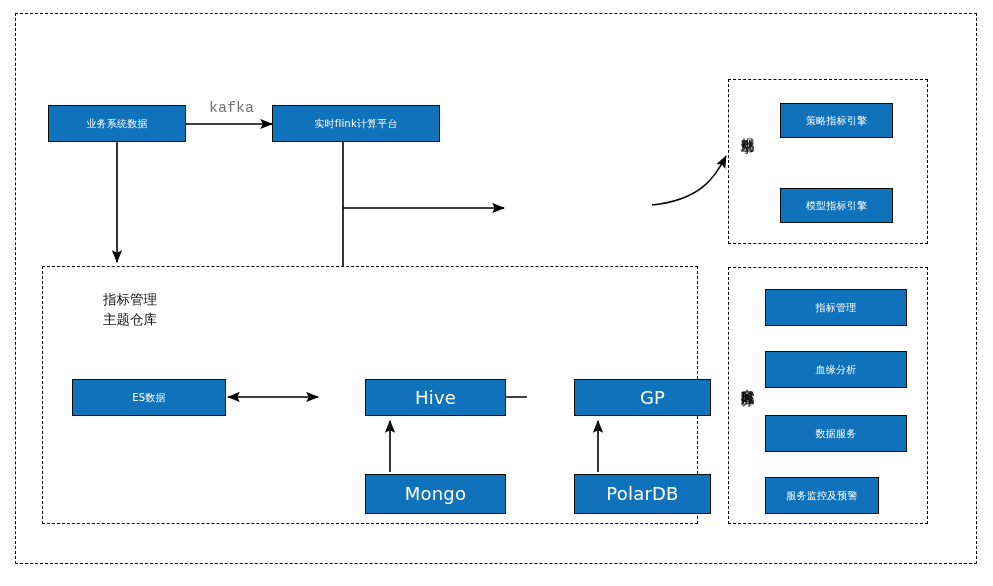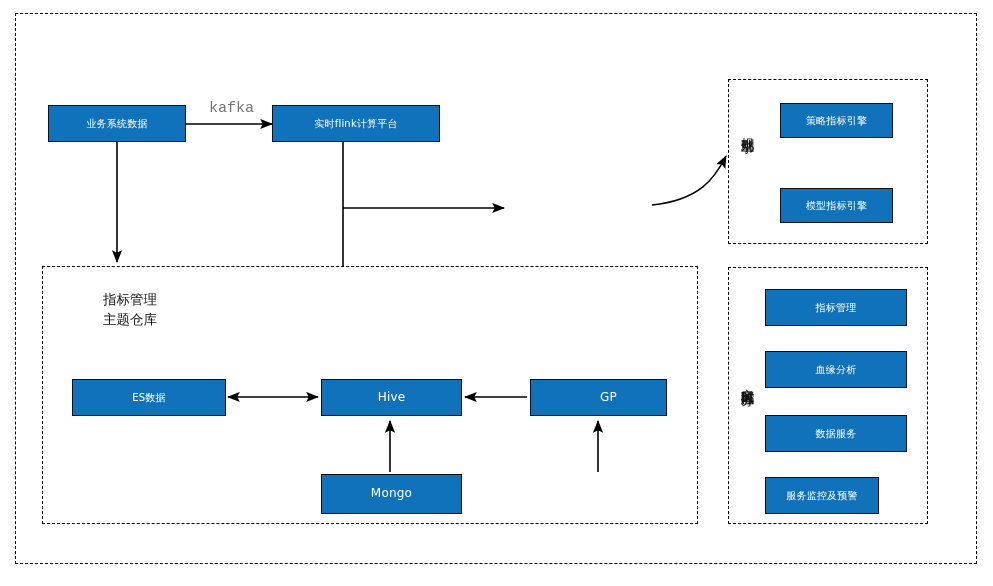--- a/index.html
+++ b/index.html
@@ -32,21 +32,22 @@
     display: flex;
     align-items: center;
     justify-content: center;
     text-align: center;
     font-size: 10px;
     line-height: 1.1;
     letter-spacing: 0.2px;
     white-space: nowrap;
   }
   .node.latin {
-    font-size: 12px;
+    font-size: 18px;
+    margin-left: 44px;
   }
   .panel-label {
     position: absolute;
     color: #111111;
     font-size: 13.5px;
     line-height: 1.45;
     white-space: pre;
   }
   .vlabel {
     position: absolute;
@@ -128,20 +129,21 @@
 
 
   <div class="node" style="left:72px; top:379px; width:154px; height:37px;">ES数据</div>
 
   <div class="node latin" style="left:321px; top:379px; width:141px; height:37px;">Hive</div>
 
   <div class="node latin" style="left:530px; top:379px; width:137px; height:37px;padding-left:20px;">GP</div>
 
   <div class="node latin" style="left:321px; top:474px; width:141px; height:40px;">Mongo</div>
 
+  <div class="node latin" style="left:530px; top:474px; width:137px; height:40px;">PolarDB</div>
 
   <div class="node" style="left:780px; top:103px; width:113px; height:35px;">策略指标引擎</div>
 
   <div class="node" style="left:780px; top:188px; width:113px; height:35px;">模型指标引擎</div>
 
   <div class="node" style="left:765px; top:289px; width:142px; height:37px;font-family:Liberation Serif, serif;">指标管理</div>
 
   <div class="node" style="left:765px; top:351px; width:142px; height:37px;">血缘分析</div>
 
   <div class="node" style="left:765px; top:415px; width:142px; height:37px;">数据服务</div>

